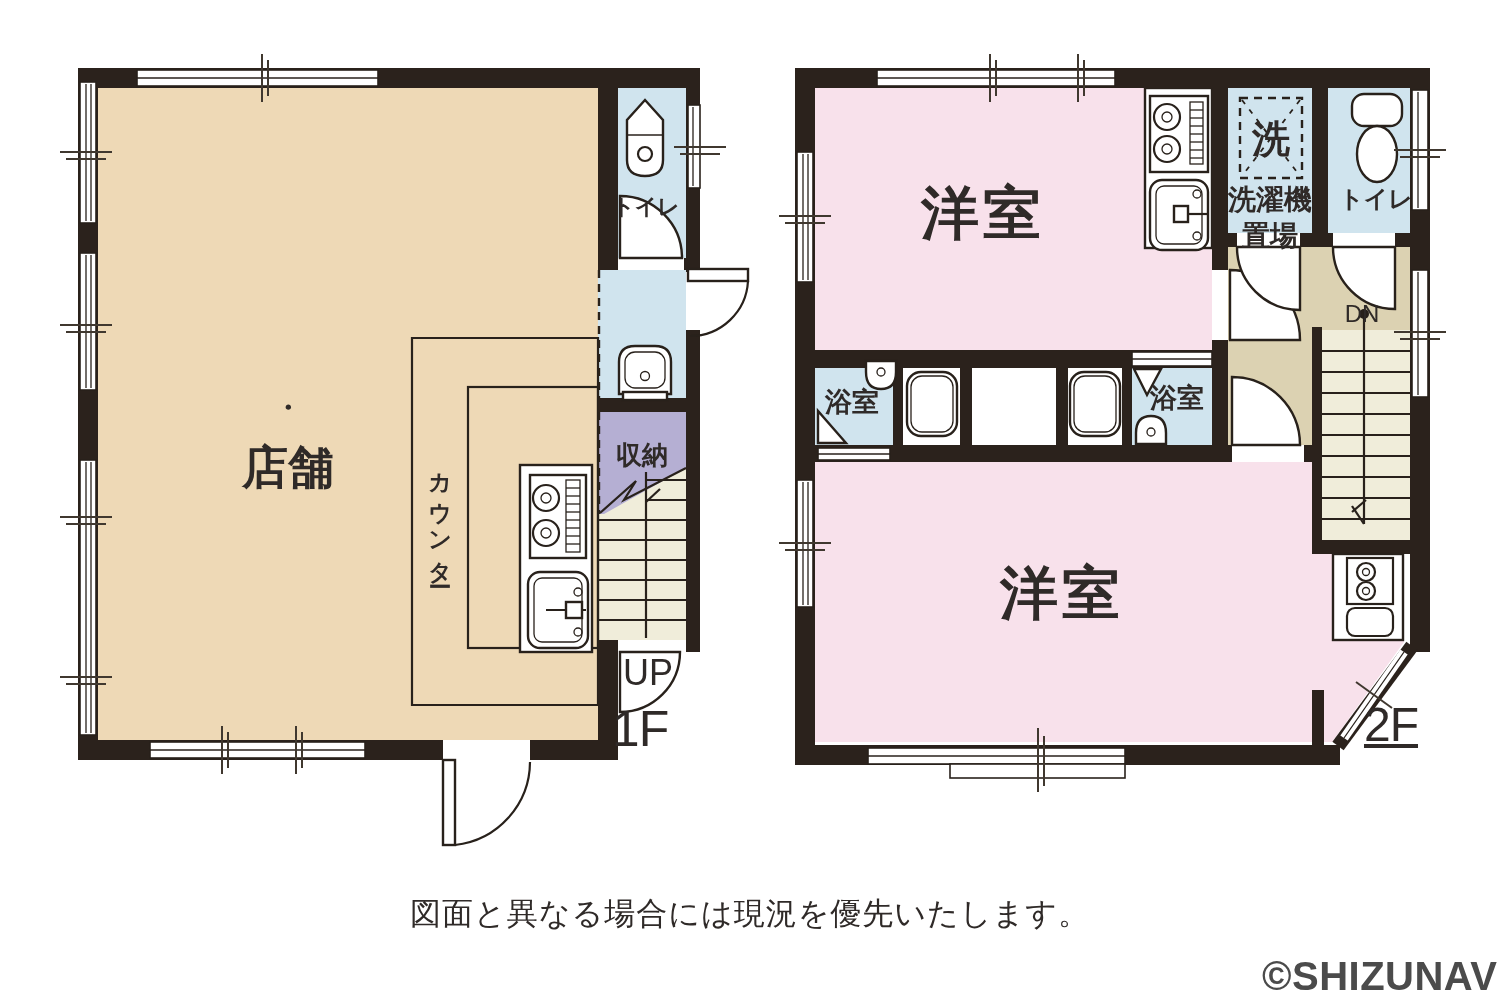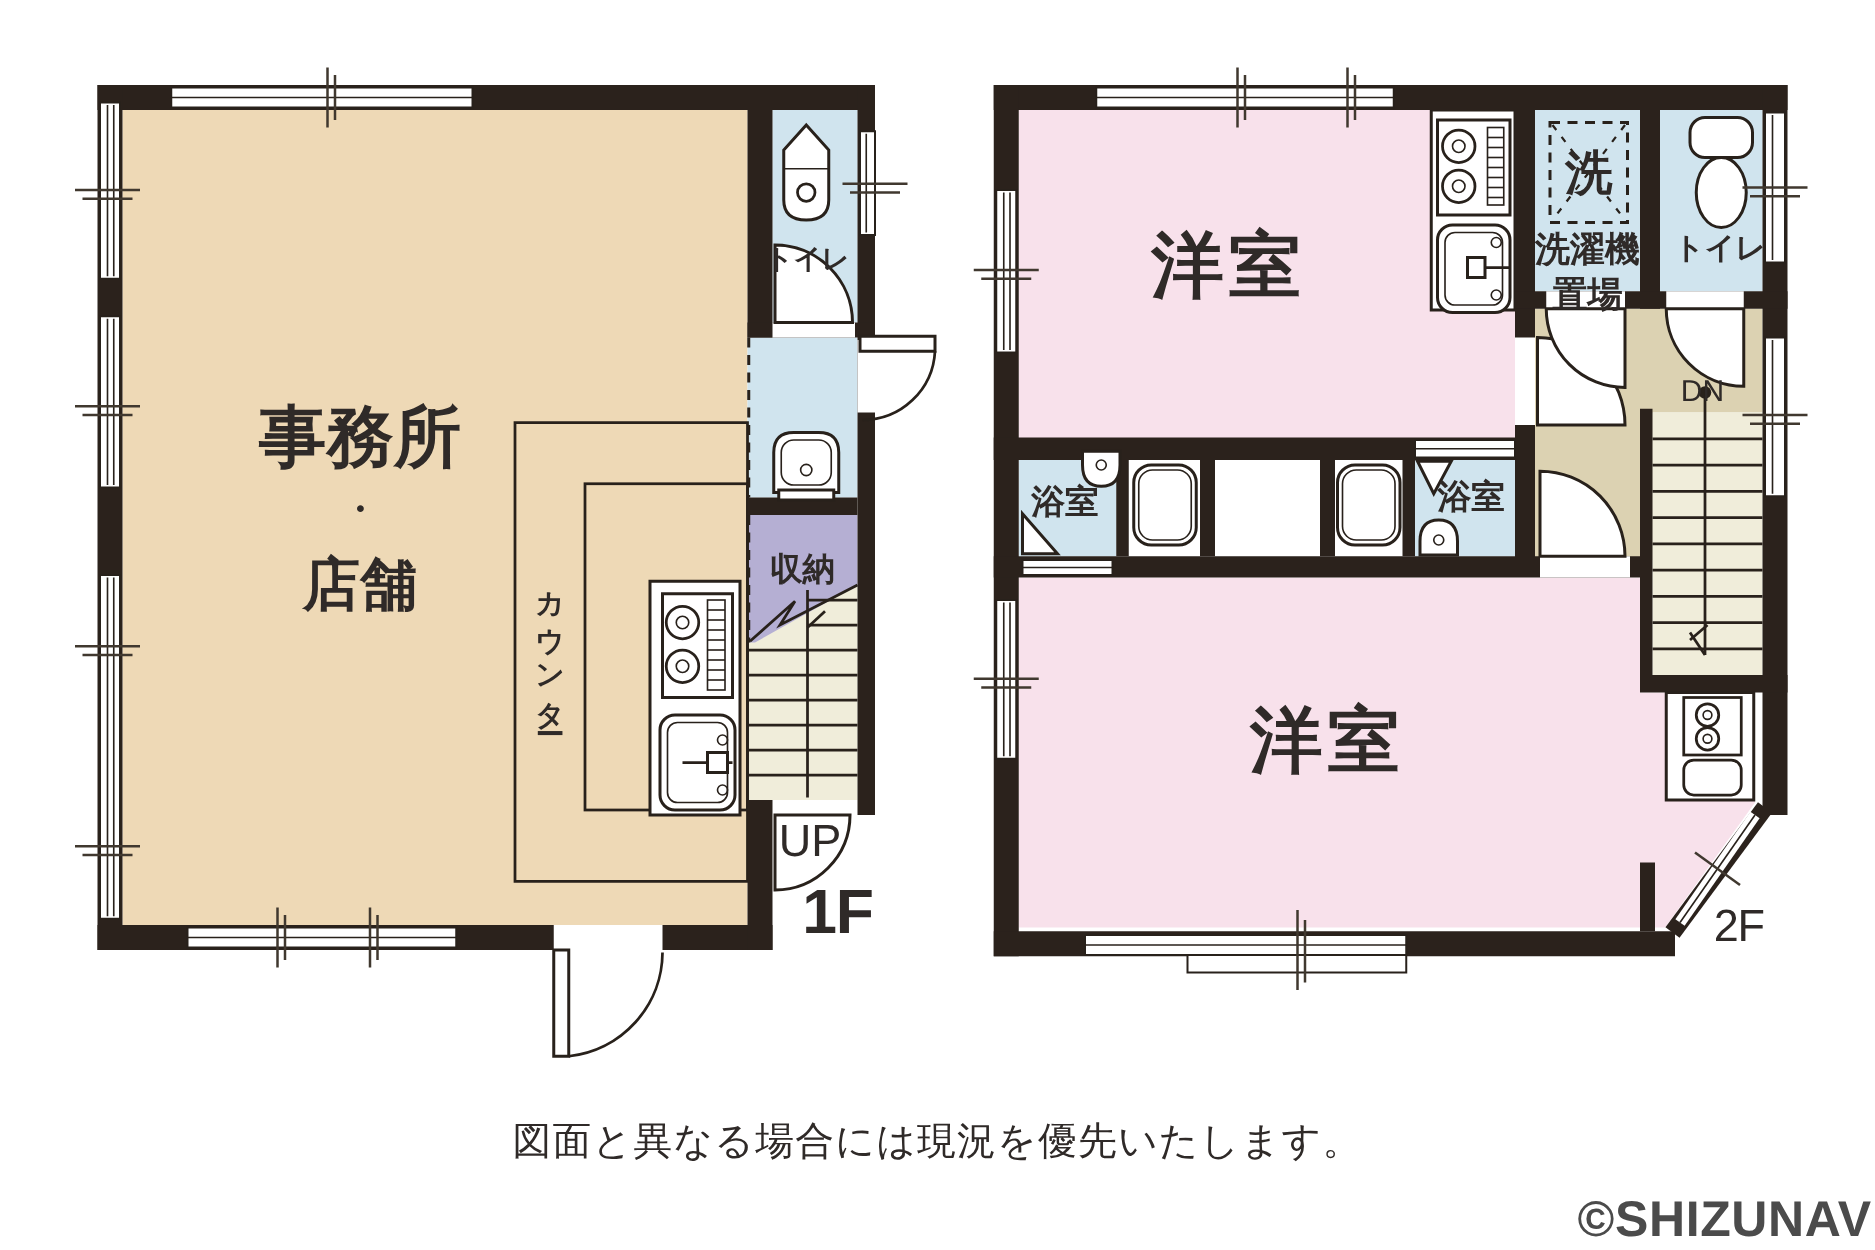--- a/index.html
+++ b/index.html
@@ -360,38 +360,37 @@
       <path class="tick" d="M779,216 H831 M785,223 H825"></path>
       <path class="tick" d="M779,543 H831 M785,550 H825"></path>
       <path class="tick" d="M1394,150 H1446 M1400,157 H1440"></path>
       <path class="tick" d="M1394,332 H1446 M1400,339 H1440"></path>
       <path class="tick" d="M1038,728 V792 M1044,736 V786"></path>
       <path class="tick" d="M1356,682 L1392,708"></path>
     </g>
   </g>
 </svg>
 
-<div class="label" style="left:288px;top:350px;font-size:54px;font-weight:700;">事務所</div>
 <div class="label" style="left:288px;top:408px;font-size:28px;font-weight:700;">・</div>
 <div class="label" style="left:288px;top:467px;font-size:46px;font-weight:700;">店舗</div>
 <div class="label vert" style="left:440px;top:517px;font-size:23px;font-weight:600;">カウンター</div>
 <div class="label" style="left:646px;top:207px;font-size:22px;font-weight:600;">トイレ</div>
 <div class="label" style="left:642px;top:455px;font-size:26px;font-weight:600;">収納</div>
 <div class="label" style="left:648px;top:673px;font-size:36px;font-weight:400;text-align:right;">UP</div>
-<div class="label" style="left:670px;top:729px;font-size:50px;font-weight:700;letter-spacing:-1px;">1F</div>
+<div class="label" style="left:640px;top:729px;font-size:50px;font-weight:400;letter-spacing:-1px;">1F</div>
 
 <div class="label" style="left:983px;top:213px;font-size:58px;font-weight:700;letter-spacing:4px;">洋室</div>
 <div class="label" style="left:1062px;top:593px;font-size:58px;font-weight:700;letter-spacing:4px;">洋室</div>
 <div class="label" style="left:852px;top:402px;font-size:27px;font-weight:600;">浴室</div>
 <div class="label" style="left:1177px;top:398px;font-size:27px;font-weight:600;">浴室</div>
 <div class="label" style="left:1271px;top:139px;font-size:38px;font-weight:600;">洗</div>
 <div class="label multi" style="left:1270px;top:218px;font-size:28px;font-weight:600;">
   <div>洗濯機</div>
   <div>置場</div>
 </div>
 <div class="label" style="left:1376px;top:199px;font-size:24px;font-weight:600;">トイレ</div>
 <div class="label" style="left:1362px;top:314px;font-size:24px;font-weight:400;">DN</div>
-<div class="label" style="left:1391px;top:741px;font-size:36px;font-weight:400;letter-spacing:-1px;">2F</div>
+<div class="label" style="left:1391px;top:725px;font-size:48px;font-weight:400;letter-spacing:-1px;text-decoration:underline;">2F</div>
 
 <div class="label" style="left:750px;top:913px;font-size:31px;font-weight:500;letter-spacing:1px;text-align:center;">図面と異なる場合には現況を優先いたします。</div>
 <div class="wm">©SHIZUNAVI</div>
 
 </div>
 
 </body></html>

